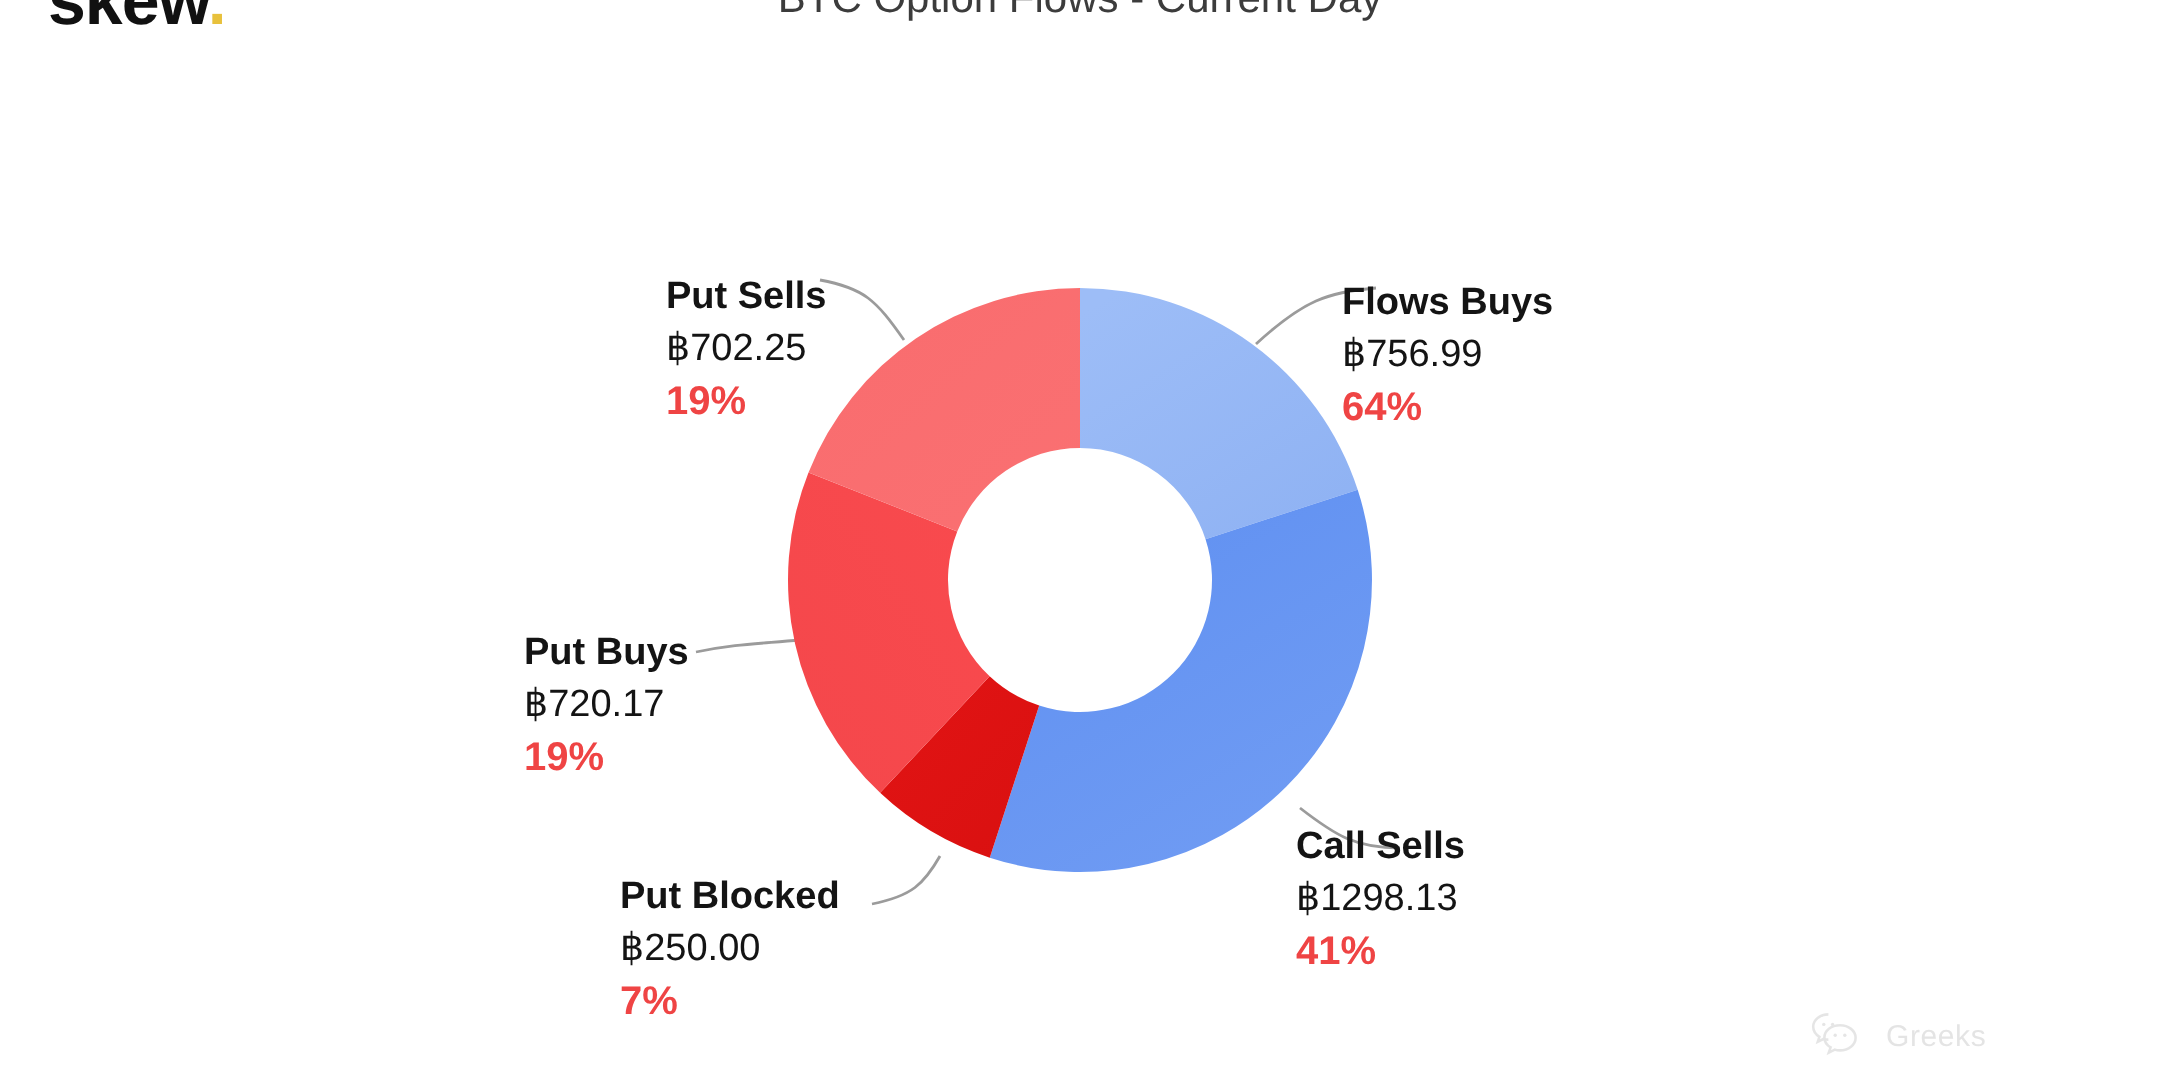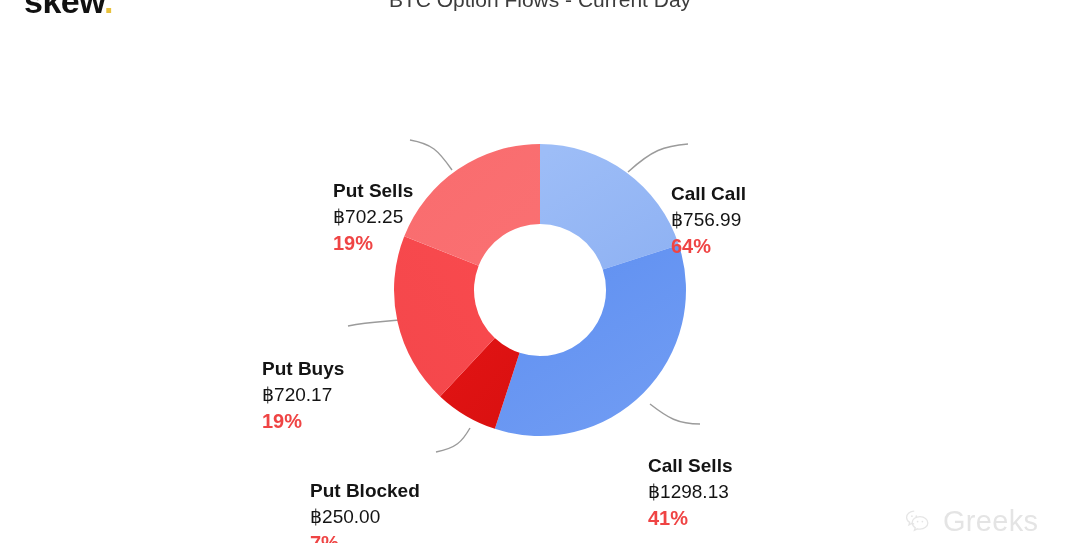--- a/index.html
+++ b/index.html
@@ -62,21 +62,20 @@
     left: 0; top: 0;
     width: 1080px; height: 543px;
     pointer-events: none;
   }
 
   
   .callout {
     position: absolute;
     line-height: 26px;
     white-space: nowrap;
-    margin-top: 42px;
   }
   .callout .co-name {
     font-size: 19px;
     font-weight: 700;
     color: #141414;
   }
   .callout .co-value {
     font-size: 19px;
     font-weight: 400;
     color: #141414;
@@ -99,21 +98,21 @@
   #watermark {
     position: absolute;
     left: 905px;
     top: 505px;
     display: flex;
     align-items: center;
     gap: 8px;
     opacity: 0.38;
   }
   #watermark .wm-text {
-    font-size: 29px;
+    font-size: 15px;
     color: #b9b9b9;
     letter-spacing: 0.3px;
   }
   #watermark svg { display: block; }
 </style>
 </head>
 <body>
 
 <div id="page">
 
@@ -165,21 +164,21 @@
         <path d="M 150.00 4.00 A 146 146 0 0 1 288.85 104.88 L 212.77 129.60 A 66 66 0 0 0 150.00 84.00 Z" fill="url(#gCallBuys)"></path>
         <path d="M 288.85 104.88 A 146 146 0 0 1 104.88 288.85 L 129.60 212.77 A 66 66 0 0 0 212.77 129.60 Z" fill="url(#gCallSells)"></path>
         <path d="M 104.88 288.85 A 146 146 0 0 1 50.06 256.43 L 104.82 198.11 A 66 66 0 0 0 129.60 212.77 Z" fill="url(#gPutBlocked)"></path>
         <path d="M 50.06 256.43 A 146 146 0 0 1 14.25 96.25 L 88.63 125.70 A 66 66 0 0 0 104.82 198.11 Z" fill="url(#gPutBuys)"></path>
         <path d="M 14.25 96.25 A 146 146 0 0 1 150.00 4.00 L 150.00 84.00 A 66 66 0 0 0 88.63 125.70 Z" fill="url(#gPutSells)"></path>
       </g>
     </svg>
   </div>
 
   <div class="callout right" id="co-call-buys">
-    <div class="co-name">Call Call</div>
+    <div class="co-name">Flows Buys</div>
     <div class="co-value">฿756.99</div>
     <div class="co-pct">64%</div>
   </div>
 
   <div class="callout right" id="co-call-sells">
     <div class="co-name">Call Sells</div>
     <div class="co-value">฿1298.13</div>
     <div class="co-pct">41%</div>
   </div>
 

